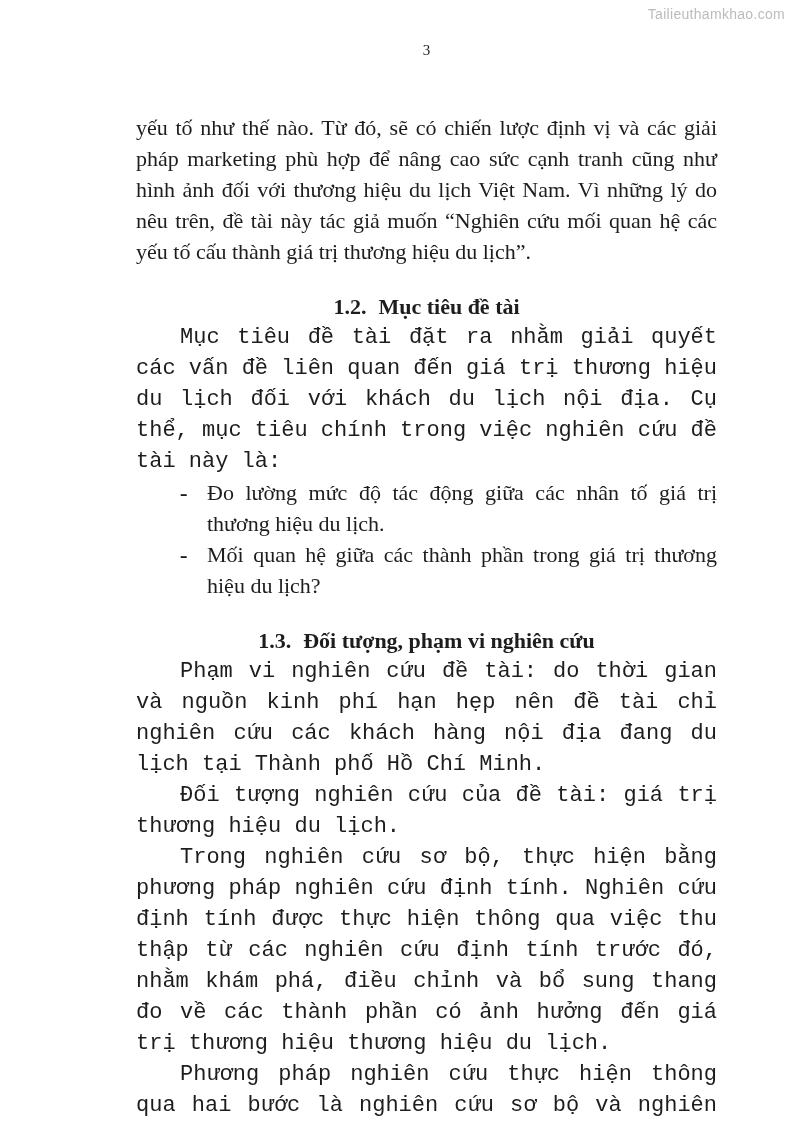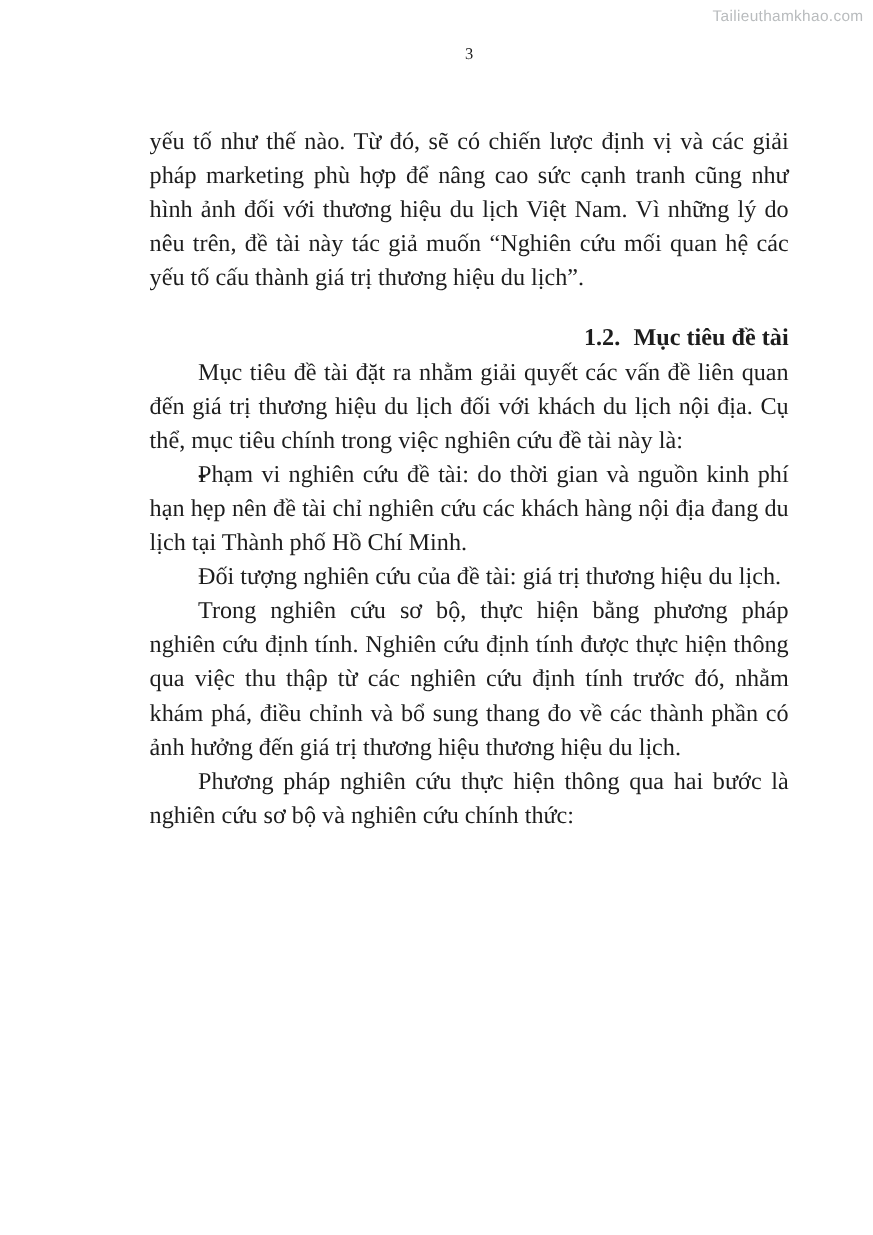--- a/index.html
+++ b/index.html
@@ -34,25 +34,25 @@
   .content {
     position: absolute;
     left: 136px;
     top: 112px;
     width: 581px;
     font-size: 22px;
     line-height: 31px;
     text-align: justify;
   }
   .content p { margin: 0; }
-  p.indent { text-indent: 44px; }
+  p.indent { text-indent: 44px; font-family: Liberation Mono, monospace; }
   p.heading {
     margin-top: 24px;
     font-weight: bold;
-    text-align: right;
+    text-align: center;
   }
   p.heading .h-title { margin-left: 12px; }
   ul.dashlist { list-style: none; margin: 0; padding: 0; }
   ul.dashlist li {
     position: relative;
     padding-left: 71px;
   }
   ul.dashlist li .dash {
     position: absolute;
     left: 44px;
@@ -71,29 +71,30 @@
   <div class="content">
 
     <p>yếu tố như thế nào. Từ đó, sẽ có chiến lược định vị và các giải pháp marketing phù hợp để nâng cao sức cạnh tranh cũng như hình ảnh đối với thương hiệu du lịch Việt Nam. Vì những lý do nêu trên, đề tài này tác giả muốn “Nghiên cứu mối quan hệ các yếu tố cấu thành giá trị thương hiệu du lịch”.</p>
 
     <p class="heading"><span>1.2.</span><span class="h-title">Mục tiêu đề tài</span></p>
 
     <p class="indent">Mục tiêu đề tài đặt ra nhằm giải quyết các vấn đề liên quan đến giá trị thương hiệu du lịch đối với khách du lịch nội địa. Cụ thể, mục tiêu chính trong việc nghiên cứu đề tài này là:</p>
 
     <ul class="dashlist">
       <li><span class="dash">-</span></li>
-      <li><span class="dash">-</span></li>
+      <li><span class="dash">-</span><span>Đo lường mức độ tác động giữa các nhân tố giá trị thương hiệu du lịch.</span></li>
     </ul>
 
 
     <ul class="dashlist">
       <li><span class="dash">-</span></li>
-      <li><span class="dash">-</span></li>
+      <li><span class="dash">-</span><span>Mối quan hệ giữa các thành phần trong giá trị thương hiệu du lịch?</span></li>
     </ul>
 
+    <p class="heading"><span>1.3.</span><span class="h-title">Đối tượng, phạm vi nghiên cứu</span></p>
 
     <p class="indent">Phạm vi nghiên cứu đề tài: do thời gian và nguồn kinh phí hạn hẹp nên đề tài chỉ nghiên cứu các khách hàng nội địa đang du lịch tại Thành phố Hồ Chí Minh.</p>
     <p class="indent">Đối tượng nghiên cứu của đề tài: giá trị thương hiệu du lịch.</p>
 
 
     <p class="indent">Trong nghiên cứu sơ bộ, thực hiện bằng phương pháp nghiên cứu định tính. Nghiên cứu định tính được thực hiện thông qua việc thu thập từ các nghiên cứu định tính trước đó, nhằm khám phá, điều chỉnh và bổ sung thang đo về các thành phần có ảnh hưởng đến giá trị thương hiệu thương hiệu du lịch.</p>
     <p class="indent">Phương pháp nghiên cứu thực hiện thông qua hai bước là nghiên cứu sơ bộ và nghiên cứu chính thức:</p>
 
   </div>
 </div>

